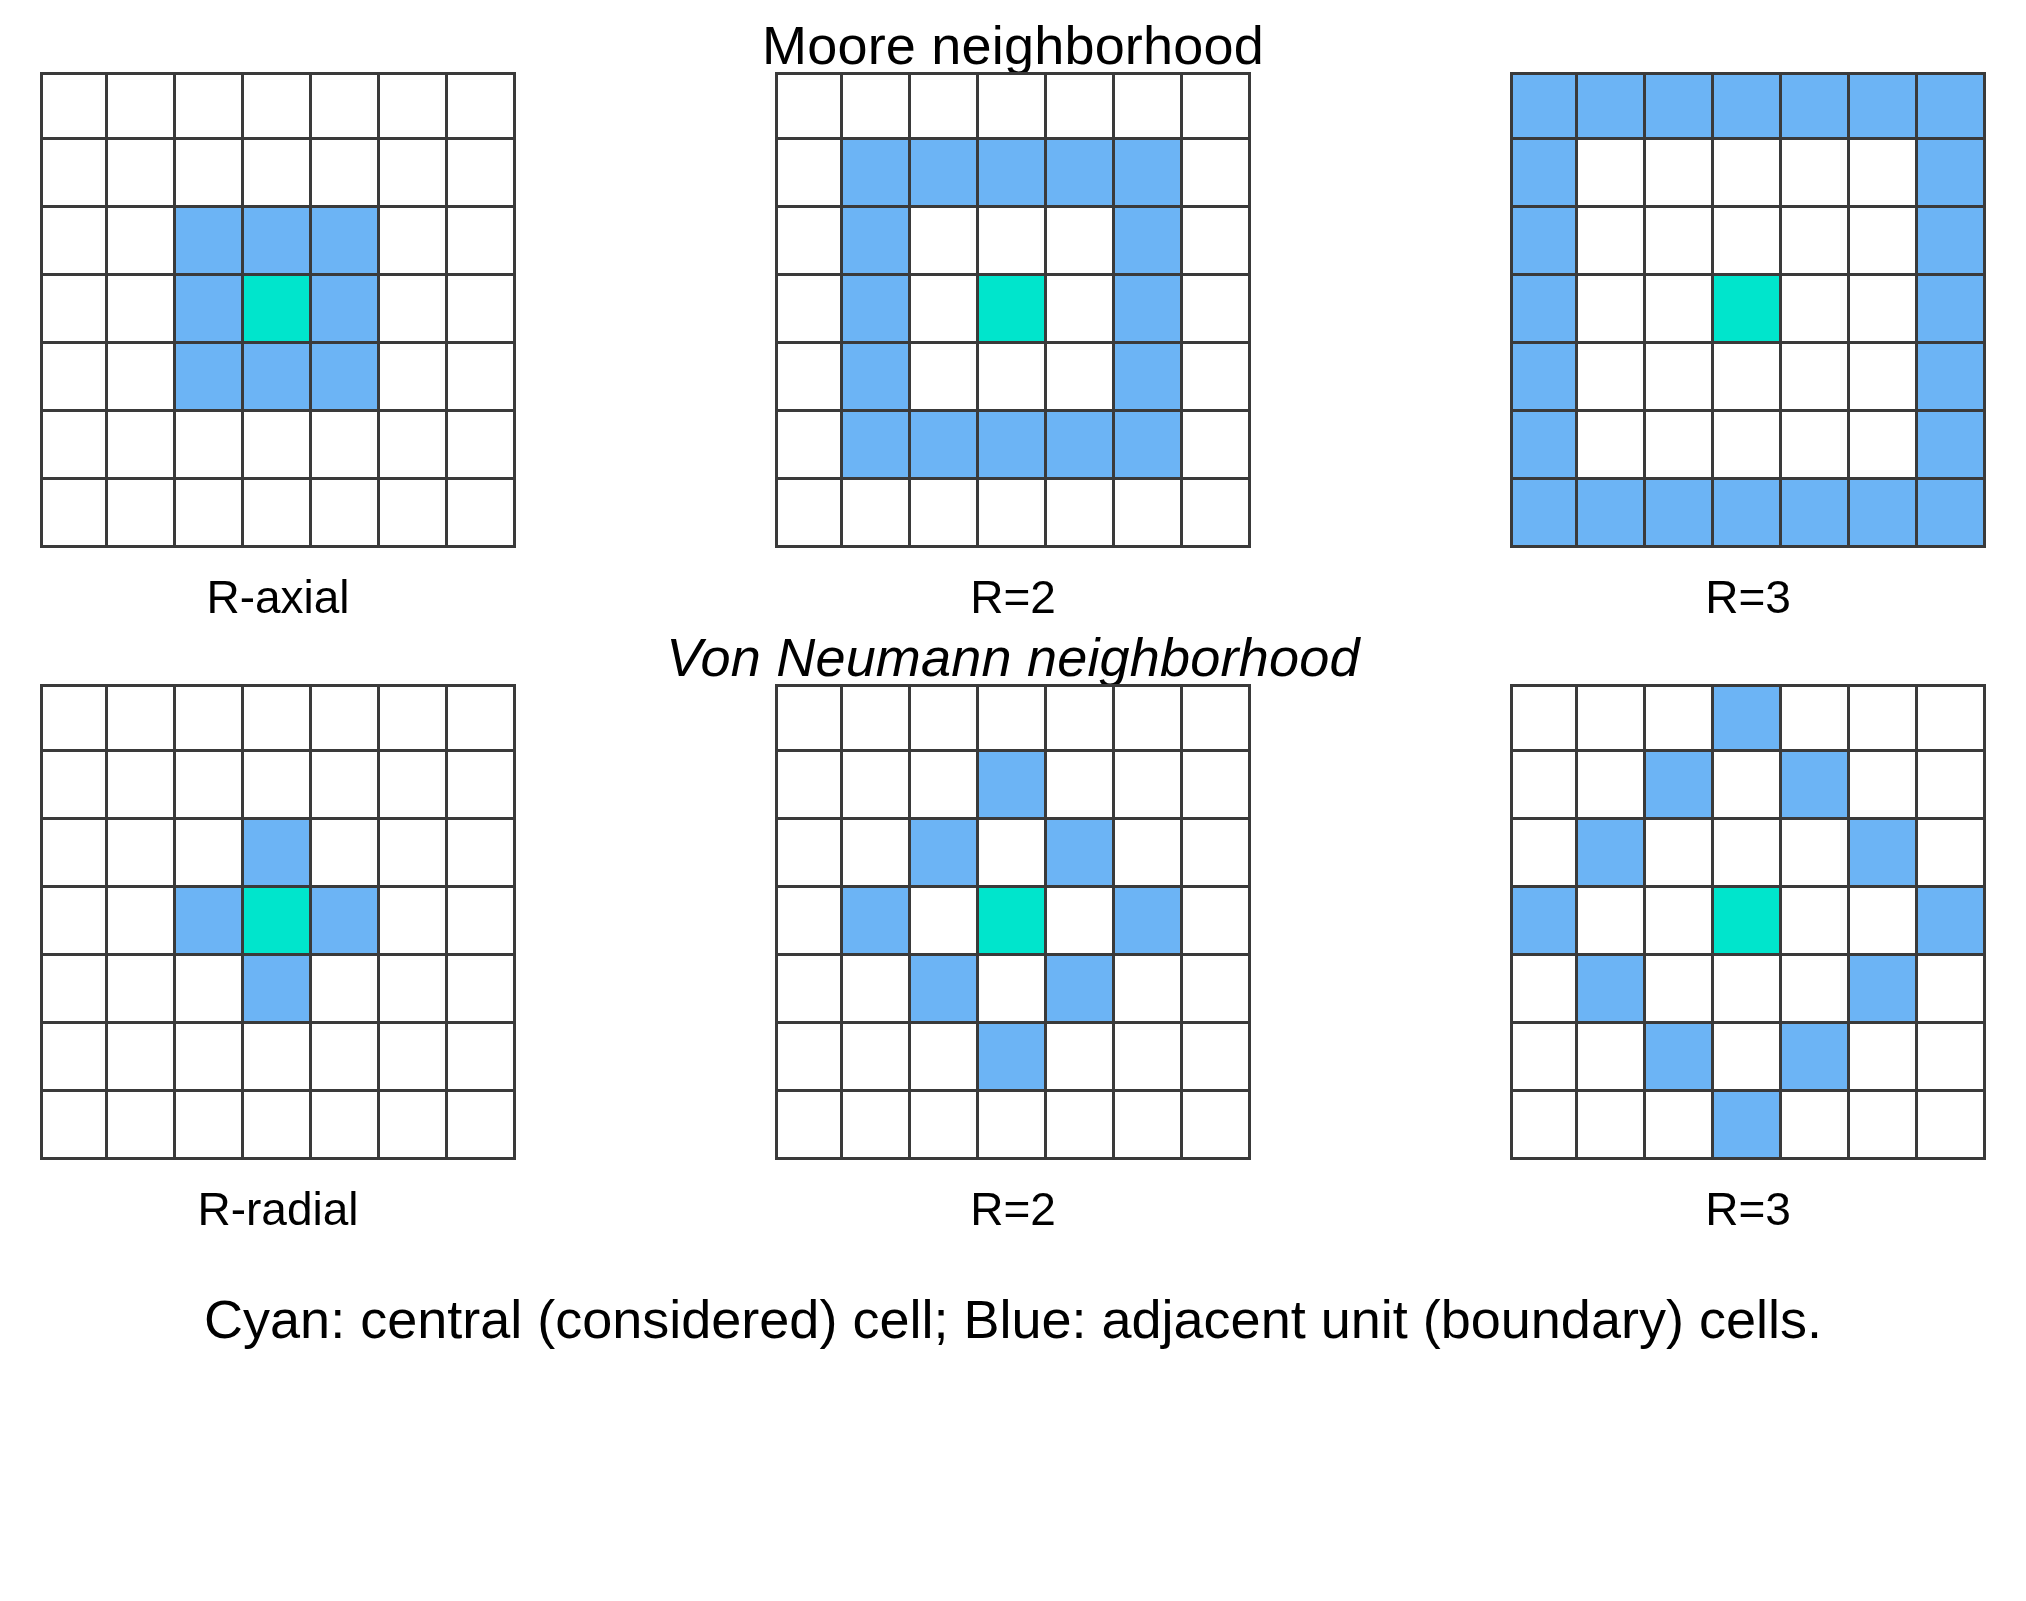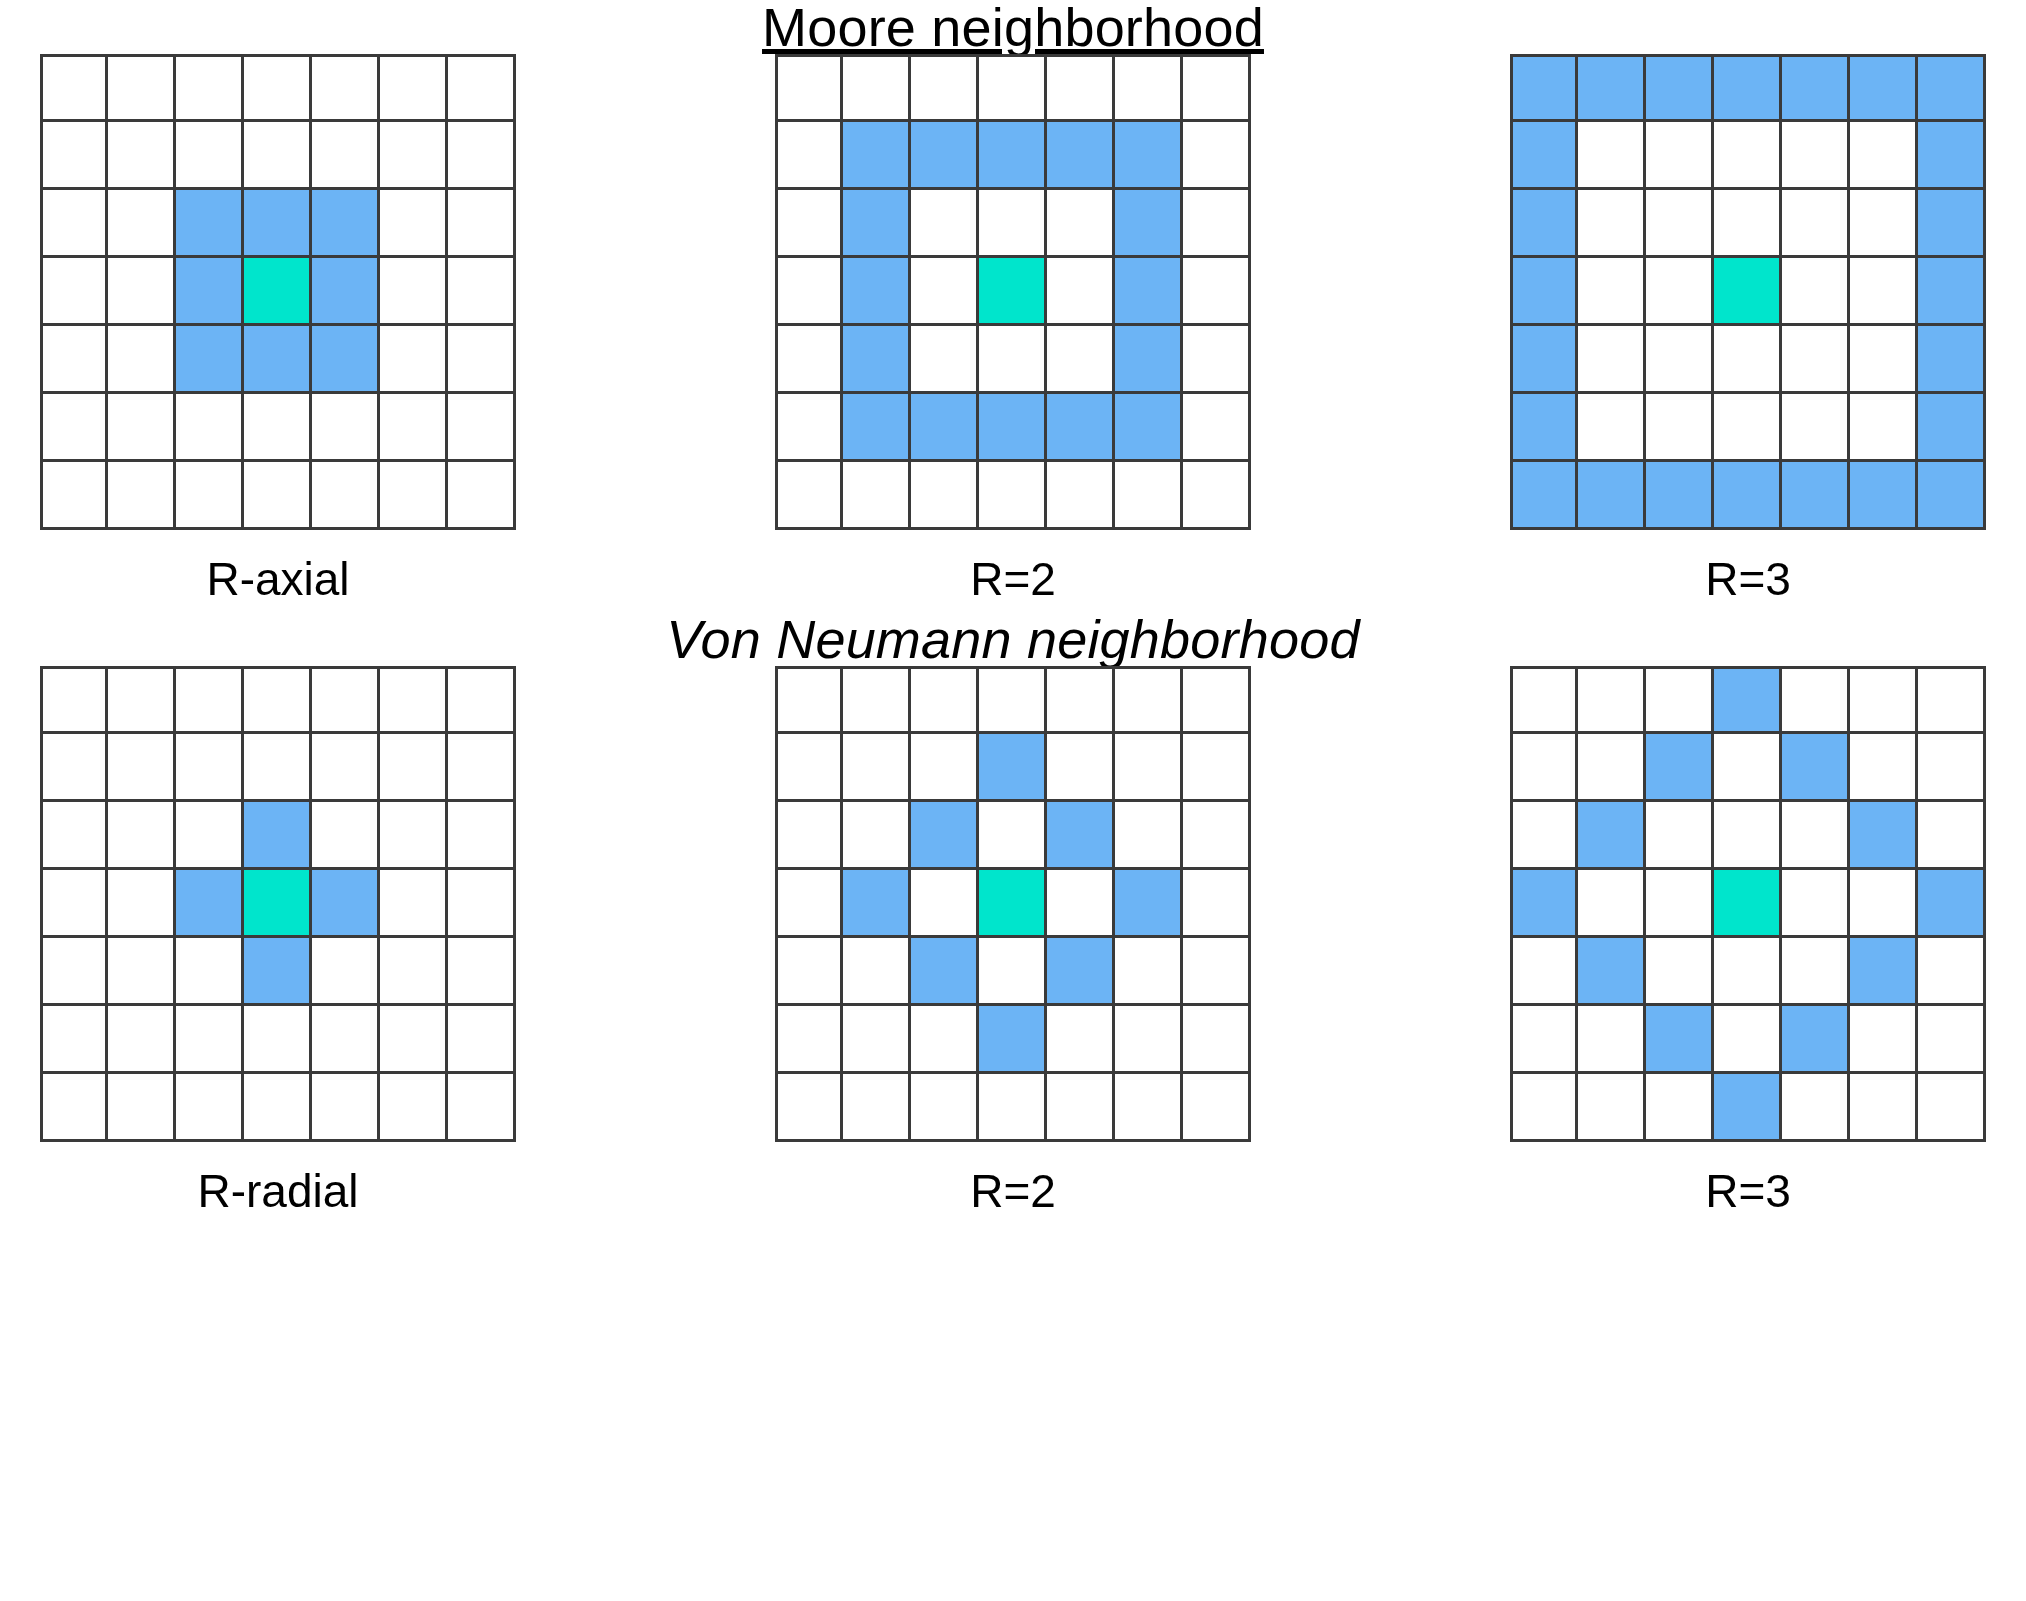--- a/index.html
+++ b/index.html
@@ -26,21 +26,21 @@
 
   .section-title {
     text-align: center;
     font-size: 54px;
     font-weight: normal;
     line-height: 1;
     letter-spacing: 0.2px;
     color: #000;
   }
 
-  #moore-title { margin-top: 0; text-decoration: underline; }
+  #moore-title { margin-top: 18px; }
   #vn-title    { margin-top: 10px; font-style: italic; }
 
   .panel-row {
     display: flex;
     justify-content: space-between;
     align-items: flex-start;
     padding: 0 38px;
     box-sizing: border-box;
     width: 2026px;
   }
@@ -433,14 +433,15 @@
           <div class="cell blue"></div>
           <div class="cell"></div>
           <div class="cell"></div>
           <div class="cell"></div>
         </div>
       <div class="panel-label">R=3</div>
     </div>
 
   </div>
 
+  <div class="caption">Cyan: central (considered) cell; Blue: adjacent unit (boundary) cells.</div>
 
 </div>
 
 </body></html>

